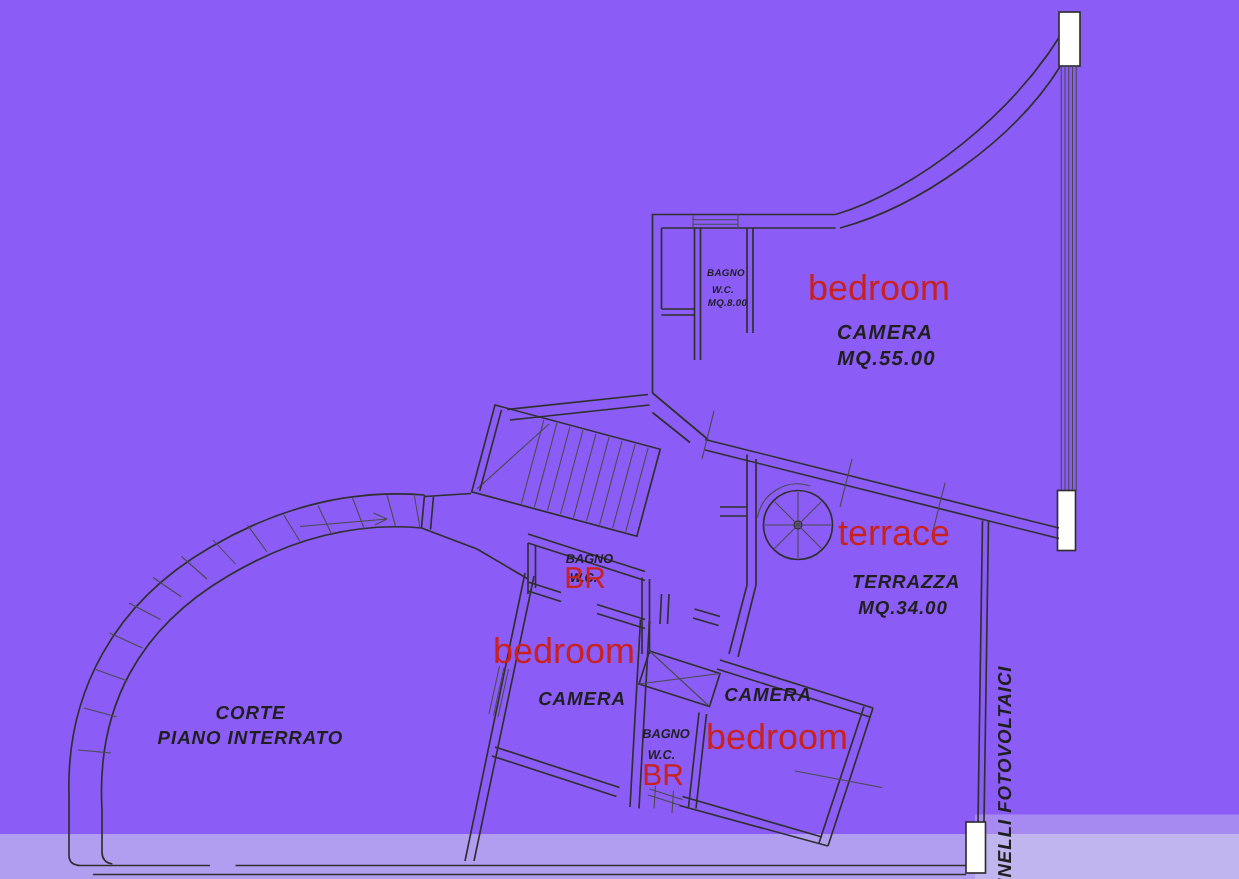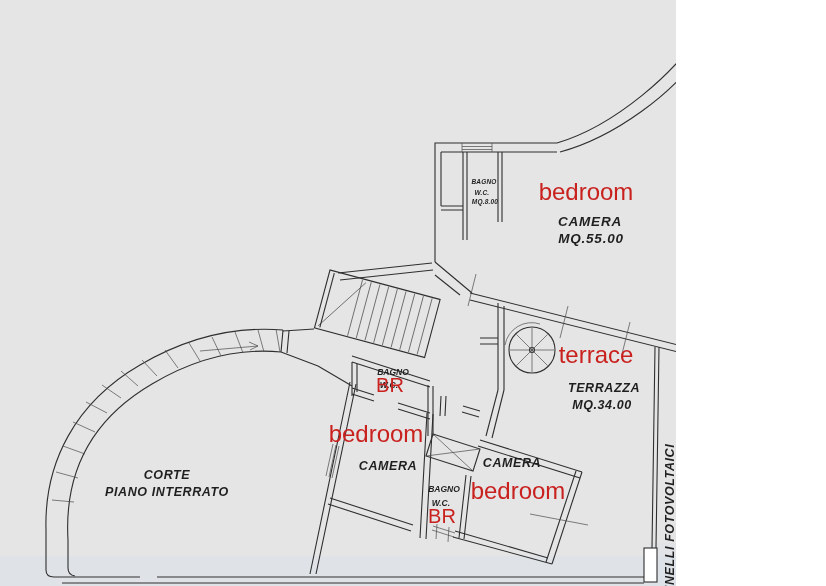--- a/index.html
+++ b/index.html
@@ -1,16 +1,16 @@
 <!DOCTYPE html>
 <html><head>
 <meta charset="utf-8">
 <style>
   html,body{margin:0;padding:0;background:#ffffff;}
-  .plan-wrap{position:relative;width:676px;height:586px;background:#e5e5e5;overflow:hidden;
+  .plan-wrap{position:relative;width:826px;height:586px;background:#8b5cf6;overflow:hidden;
              font-family:"Liberation Sans",sans-serif;}
   svg{position:absolute;left:0;top:0;}
   .w{stroke:#2f2f2f;stroke-width:1.1;fill:none;}
   .wt{stroke:#4a4a4a;stroke-width:0.7;fill:none;}
   .cap{stroke:#2f2f2f;stroke-width:1.1;fill:#ffffff;}
   text{font-family:"Liberation Sans",sans-serif;}
   .blk{fill:#1f1f1f;font-style:italic;font-weight:bold;text-anchor:middle;}
   .red{font-weight:400;text-anchor:middle;}
   .t-xxs{font-size:6.5px;letter-spacing:0.2px;}
   .t-xs{font-size:8.5px;}

